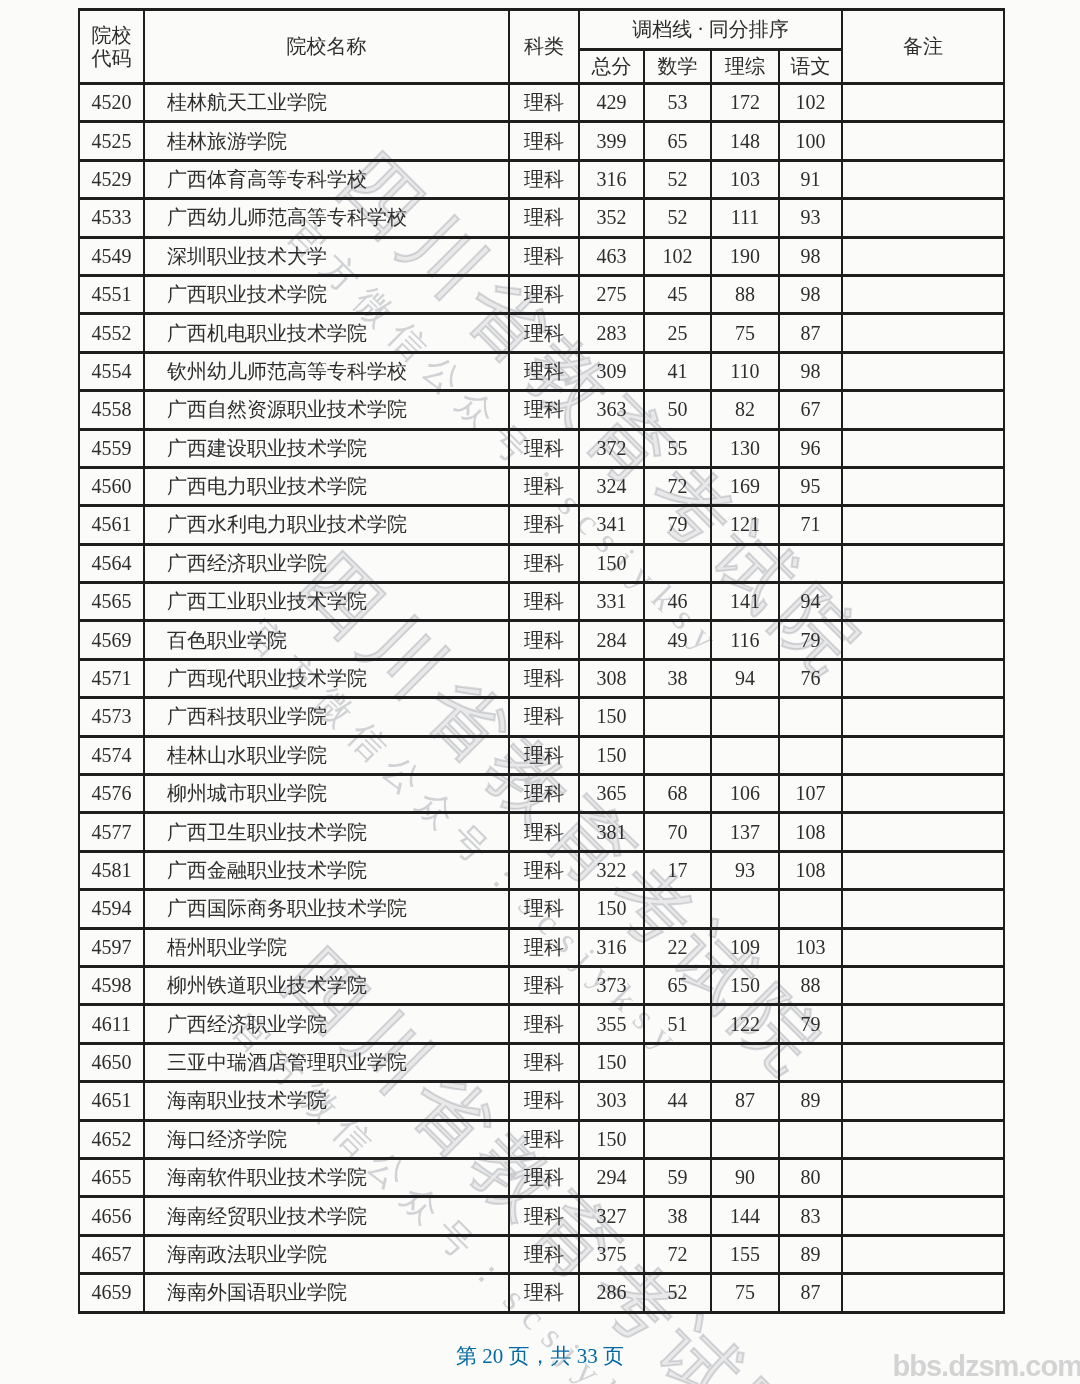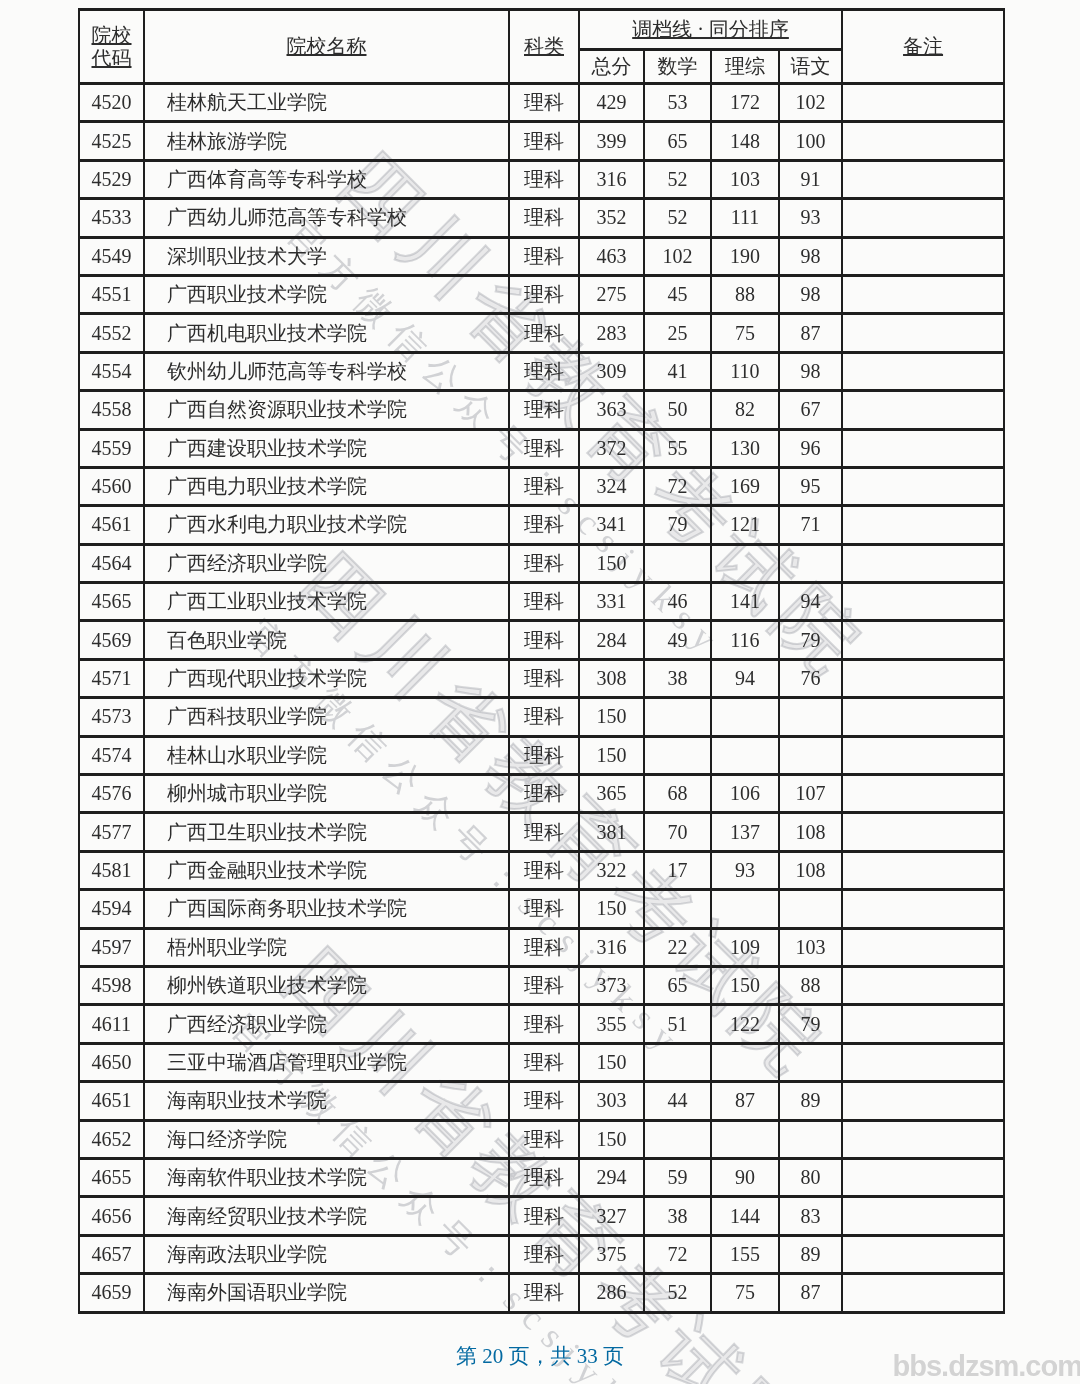--- a/index.html
+++ b/index.html
@@ -16,21 +16,21 @@
   }
   .score-table th,.score-table td{
     border-left:2px solid #1e1e1e;
     border-right:2px solid #1e1e1e;
     border-top:3px solid #1e1e1e;
     border-bottom:3px solid #1e1e1e;
     font-weight:normal;font-size:20px;line-height:1.25;
     text-align:center;vertical-align:middle;padding:0 2px;
     overflow:hidden;background:transparent;
   }
-  .score-table thead tr.h1{height:40px;text-decoration:underline;}
+  .score-table thead tr.h1{height:40px;}
   .score-table thead tr.h2{height:34px;}
   .score-table tbody tr{height:38.4px;margin-left:16px;}
   .score-table td.col-name{text-align:left;padding-left:22px;}
   .score-table th.th-code{line-height:1.15;}
   
   .wm{
     position:absolute;z-index:1;pointer-events:none;white-space:nowrap;
     transform:rotate(45deg);transform-origin:0 0;
   }
   .wm-big{

